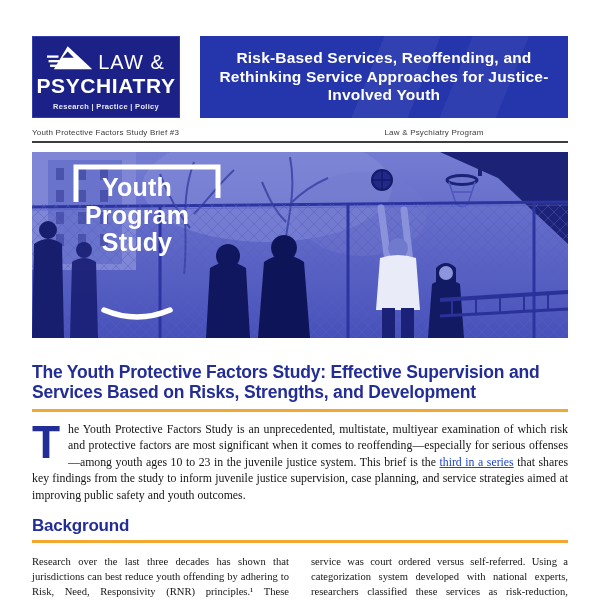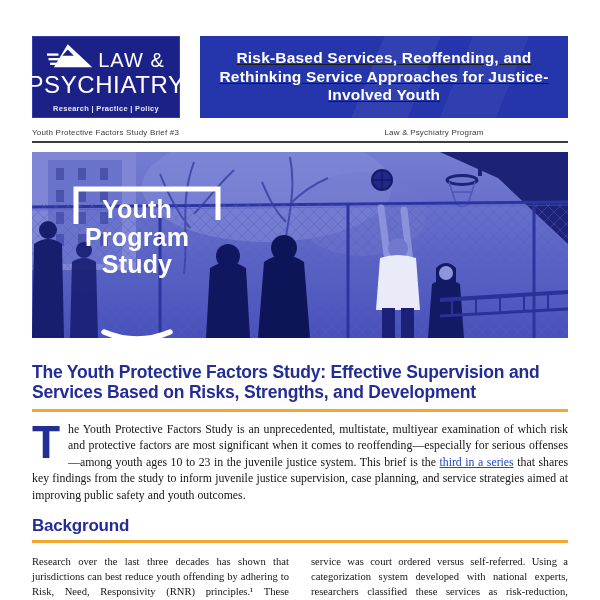--- a/index.html
+++ b/index.html
@@ -13,47 +13,46 @@
 
   
   .masthead { display:flex; gap:20px; height:82px; }
   .logo-box {
     width:148px; height:82px; background:#1b2187; border:1px solid #343ea8;
     color:#fff; padding:7px 8px 5px 8px; display:flex; flex-direction:column;
     align-items:center; justify-content:center; flex-shrink:0;
   }
   .logo-top { display:flex; align-items:flex-end; gap:5px; }
   .logo-law { font-size:20px; font-weight:400; letter-spacing:1px; line-height:1; }
-  .logo-psych { font-size:24px; font-weight:400; letter-spacing:.6px; line-height:1.2; margin-top:1px; }
+  .logo-psych { font-size:21px; font-weight:700; letter-spacing:.6px; line-height:1.2; margin-top:1px; }
   .logo-tagline { font-size:7.5px; font-weight:700; letter-spacing:.3px; margin-top:4px; color:#e8eaf8; }
   .banner {
     flex:1; height:82px; display:flex; align-items:center; justify-content:center;
     background:
       linear-gradient(112deg, rgba(255,255,255,0) 46%, rgba(255,255,255,.06) 46%, rgba(255,255,255,.06) 60%, rgba(255,255,255,0) 60%),
       linear-gradient(112deg, rgba(255,255,255,0) 68%, rgba(255,255,255,.05) 68%, rgba(255,255,255,.05) 82%, rgba(255,255,255,0) 82%),
       #2535ac;
     padding:6px 14px;
-    text-decoration:underline;
   }
   .banner h1 {
     color:#fff; font-size:15.5px; line-height:1.22; font-weight:700;
     text-align:center; letter-spacing:.2px; max-width:360px;
   }
 
   
   .meta-row { display:flex; margin-top:10px; font-size:8px; color:#3a3a3a; letter-spacing:.2px; }
   .meta-row span { flex:1; }
   .meta-center { text-align:center; }
   .meta-right { text-align:right; }
   .meta-rule { border:none; border-top:2.5px solid #3c3c3c; margin-top:4px; }
 
   
   .hero { position:relative; width:536px; height:186px; margin-top:9px; overflow:hidden; background:#4851ba; }
   .hero svg.scene { position:absolute; inset:0; display:block; }
-  .hero-overlay { position:absolute; left:10px; top:22px; width:190px; height:176px; }
+  .hero-overlay { position:absolute; left:10px; top:0; width:190px; height:176px; }
   .hero-overlay svg.deco { position:absolute; inset:0; }
   .hero-lines { position:absolute; left:0; top:22px; width:190px; text-align:center;
     color:#fff; font-weight:700; font-size:25px; line-height:27.5px; letter-spacing:.2px; }
 
   
   .article-title {
     margin-top:24px; color:#232d96; font-size:17.5px; font-weight:700;
     line-height:1.16; letter-spacing:-.2px;
   }
   .gold-rule { height:3px; background:#f3a72f; margin-top:6px; }

